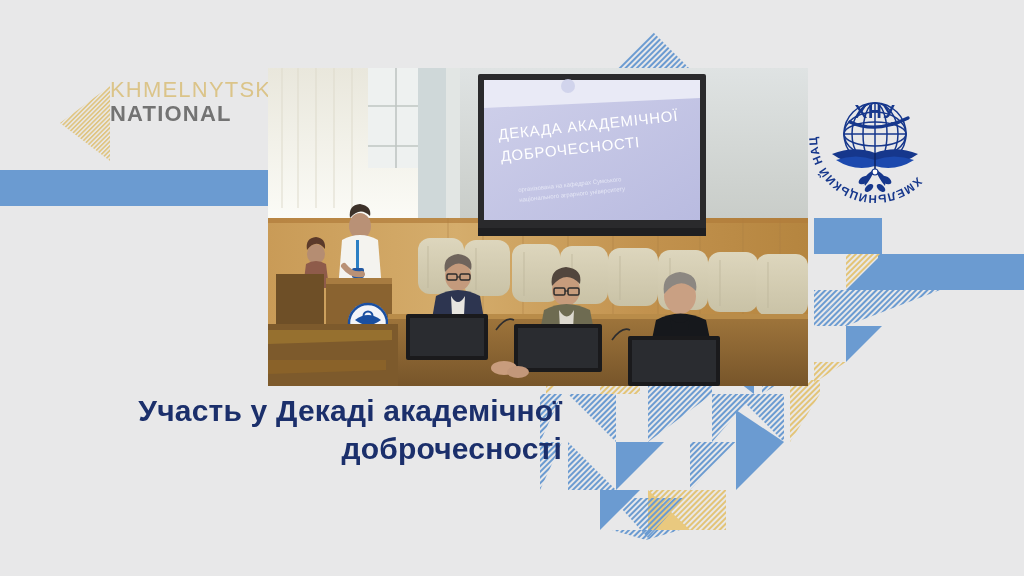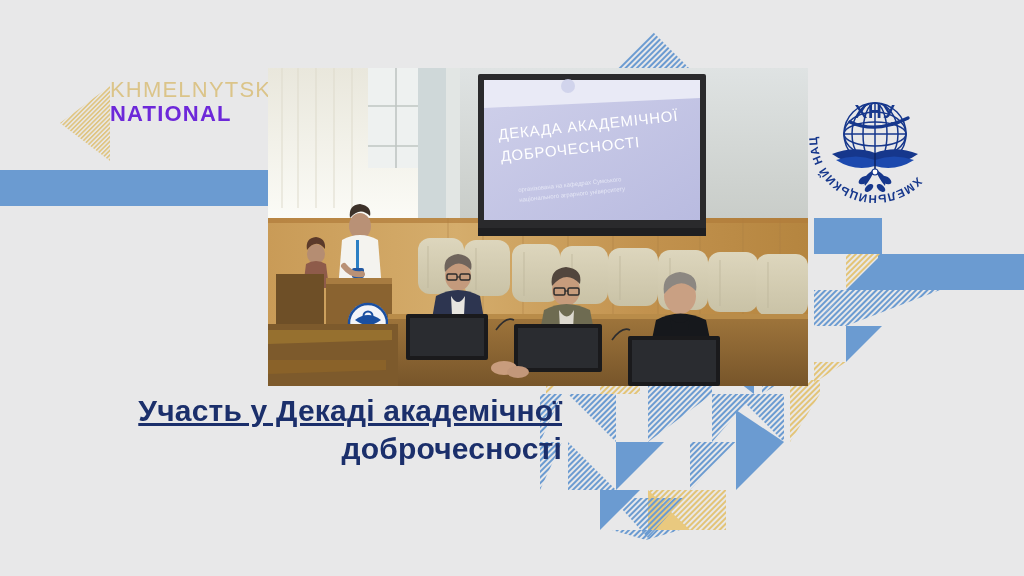--- a/index.html
+++ b/index.html
@@ -14,21 +14,21 @@
   
   .tri{position:absolute;}
   .tri svg{display:block;width:100%;height:100%;}
 
   
   .left-logo{position:absolute;left:60px;top:78px;width:230px;height:90px;}
   .left-logo .chev{position:absolute;left:0;top:8px;width:50px;height:75px;}
   .left-logo .words{position:absolute;left:50px;top:0;width:190px;text-align:left;}
   .wm-line{color:#dbc489;letter-spacing:1.2px;line-height:1.08;white-space:nowrap;}
   .wm1{font-size:22px;font-weight:400;}
-  .wm2{font-size:22px;font-weight:700;color:#6d28d9;}
+  .wm2{font-size:22px;font-weight:700;color:#737373;}
   .wm3{font-size:22px;font-weight:400;}
 
   
   .bar{position:absolute;background:#6b9bd1;}
   .bar-left{left:0;top:170px;width:268px;height:36px;}
   .bar-right{left:878px;top:254px;width:146px;height:36px;}
 
   
   .photo{position:absolute;left:268px;top:68px;width:540px;height:318px;overflow:hidden;background:#b9b2a4;}
   .photo svg{display:block;width:540px;height:318px;}
@@ -37,21 +37,21 @@
   .emblem{position:absolute;left:800px;top:62px;width:150px;height:150px;}
   .emblem svg{display:block;width:150px;height:150px;}
 
   
   .caption{
     position:absolute;left:62px;top:392px;width:500px;
     text-align:right;color:#1b2f6b;
     font-size:30px;font-weight:700;line-height:1.28;
     letter-spacing:0.2px;
   }
-  .caption .l1{display:block;text-decoration:underline;}
+  .caption .l1{display:block;}
   .caption .l2{display:block;}
 </style>
 </head>
 <body>
 
 <div id="stage">
 
   <div class="tri" style="left:615px;top:32px;width:76px;height:38px;">
     <svg viewBox="0 0 76 38" preserveAspectRatio="none">
       <defs>

